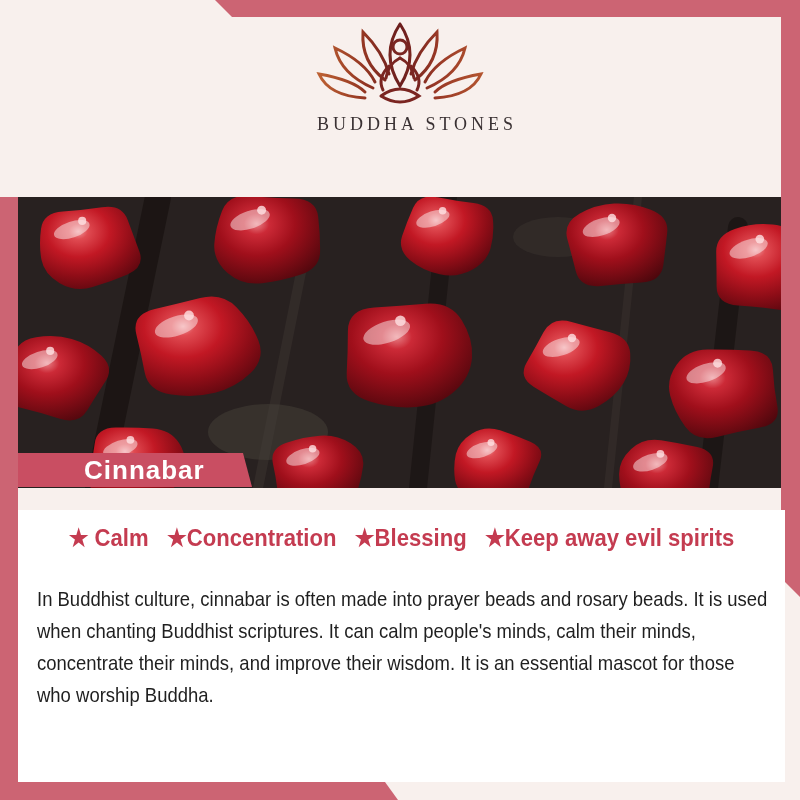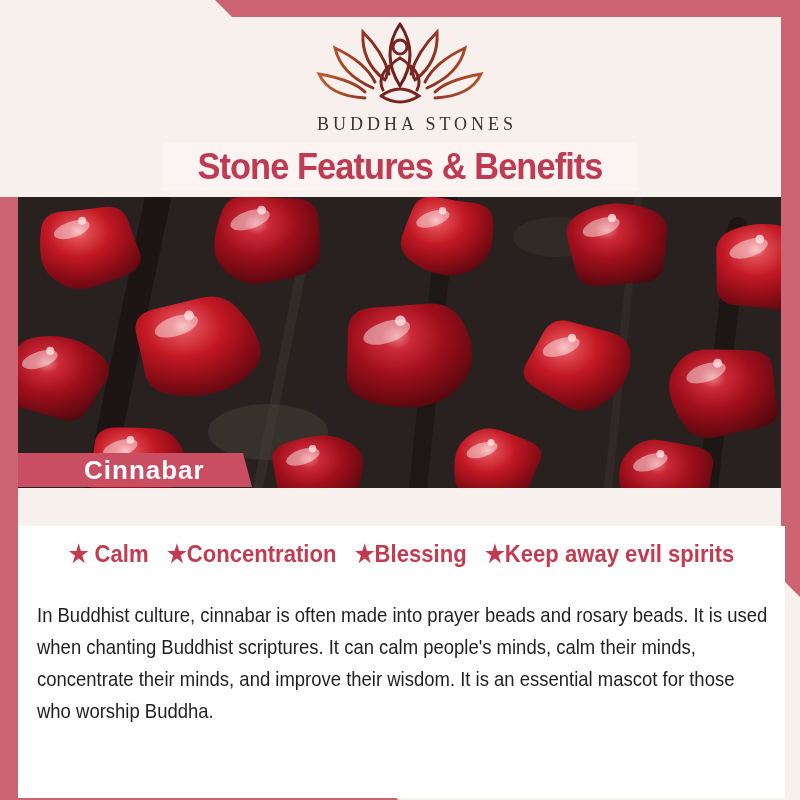--- a/index.html
+++ b/index.html
@@ -37,21 +37,21 @@
   .photo{position:absolute;left:18px;top:197px;width:763px;height:291px;overflow:hidden;}
   .photo svg{display:block;}
   
   .stone-label{
     position:absolute;left:18px;top:453px;width:234px;height:34px;
     background:#c94e62;clip-path:polygon(0 0,225px 0,100% 100%,0 100%);
     color:#ffffff;font-size:26px;font-weight:bold;letter-spacing:1px;
     line-height:34px;padding-left:66px;box-sizing:border-box;
   }
   
-  .panel{position:absolute;left:18px;top:510px;width:767px;height:272px;background:#ffffff;margin-top:16px;}
+  .panel{position:absolute;left:18px;top:510px;width:767px;height:272px;background:#ffffff;}
   .features{
     position:absolute;left:0;top:14px;width:100%;text-align:center;
     color:#c43b50;font-size:24px;font-weight:bold;white-space:nowrap;
     transform:scaleX(.92);transform-origin:center top;
   }
   .features span{margin:0 10px;}
   .description{
     position:absolute;left:19px;top:52px;width:832px;
     transform:scaleX(.88);transform-origin:left top;
     font-size:21px;line-height:32px;color:#1f1f1f;
@@ -96,23 +96,20 @@
         <path d="M85 38 Q73 44 71 58"></path>
         <path d="M85 38 Q97 44 99 58"></path>
         <path d="M74 46 Q62 58 68 70"></path>
         <path d="M96 46 Q108 58 102 70"></path>
         <path d="M66 76 Q85 62 104 76 Q85 88 66 76"></path>
       </g>
     </svg>
   </div>
   <div class="brand-name">BUDDHA STONES</div>
 
-  <div class="title-banner">
-    <h1>Stone Features &amp; Benefits</h1>
-  </div>
 
   <div class="photo" role="img" aria-label="Rough glossy red cinnabar stones on dark wood">
     <svg id="photo-svg" width="763" height="291" viewBox="0 0 763 291">
       <defs>
         <radialGradient id="stoneA" cx="0.38" cy="0.3" r="0.78">
           <stop offset="0" stop-color="#f0989c"></stop>
           <stop offset="0.12" stop-color="#e04b52"></stop>
           <stop offset="0.4" stop-color="#c21824"></stop>
           <stop offset="0.7" stop-color="#8e0d17"></stop>
           <stop offset="1" stop-color="#57070e"></stop>

